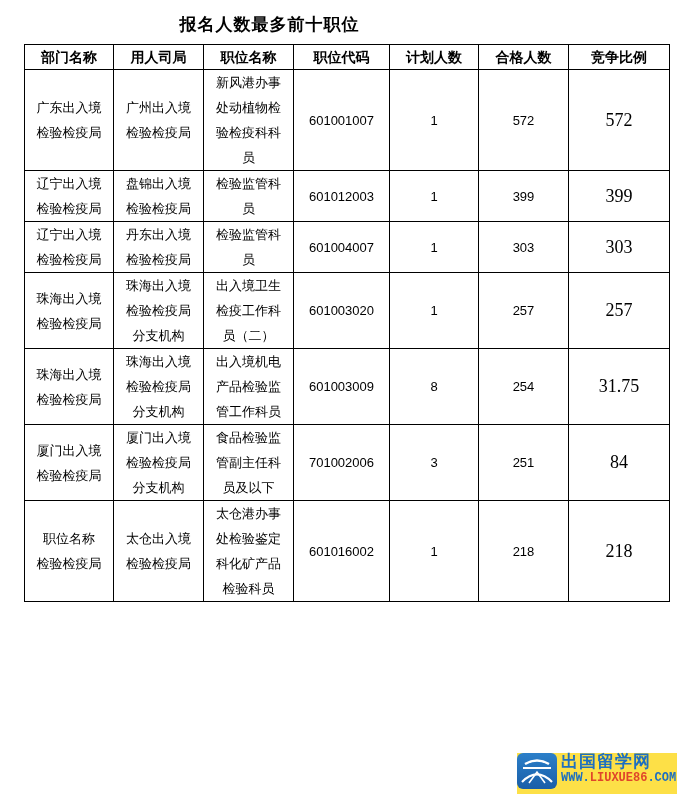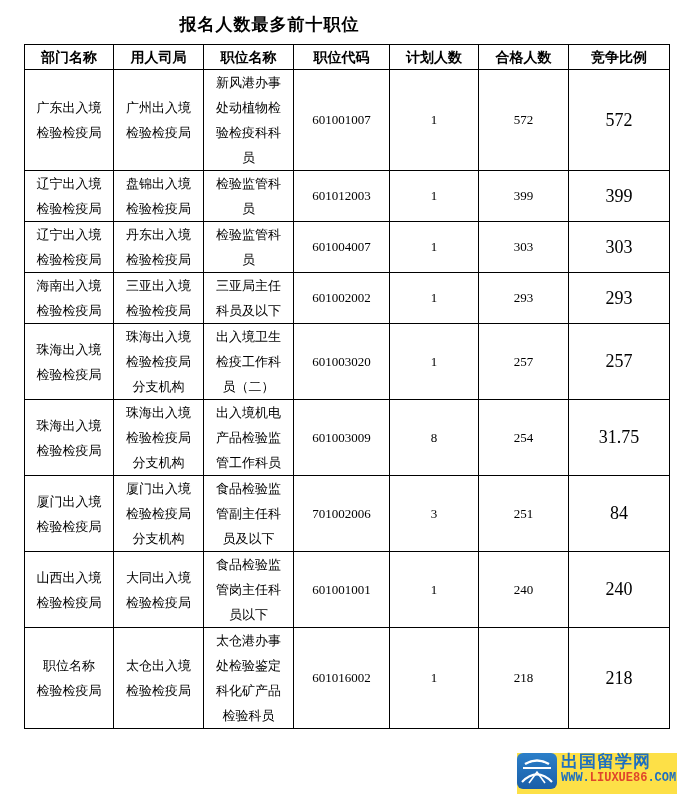--- a/index.html
+++ b/index.html
@@ -44,21 +44,21 @@
       height: 24px;
       font-size: 14px;
       font-weight: bold;
       line-height: 24px;
     }
     table.grid td.cn {
       font-size: 13px;
       line-height: 25px;
     }
     table.grid td.num {
-      font-family: Liberation Serif, serif;
+      font-family: Liberation Sans, sans-serif;
       font-size: 13px;
     }
     table.grid td.ratio {
       font-family: "Liberation Serif", serif;
       font-size: 18px;
     }
     .cn-line { display: block; }
     .watermark {
       position: absolute;
       left: 517px;
@@ -170,38 +170,20 @@
         </td>
         <td class="cn">
           <span class="cn-line">检验监管科</span>
           <span class="cn-line">员</span>
         </td>
         <td class="num">601004007</td>
         <td class="num">1</td>
         <td class="num">303</td>
         <td class="ratio">303</td>
       </tr>
-      <tr style="height: 51px;">
-        <td class="cn">
-          <span class="cn-line">海南出入境</span>
-          <span class="cn-line">检验检疫局</span>
-        </td>
-        <td class="cn">
-          <span class="cn-line">三亚出入境</span>
-          <span class="cn-line">检验检疫局</span>
-        </td>
-        <td class="cn">
-          <span class="cn-line">三亚局主任</span>
-          <span class="cn-line">科员及以下</span>
-        </td>
-        <td class="num">601002002</td>
-        <td class="num">1</td>
-        <td class="num">293</td>
-        <td class="ratio">293</td>
-      </tr>
       <tr style="height: 75px;">
         <td class="cn">
           <span class="cn-line">珠海出入境</span>
           <span class="cn-line">检验检疫局</span>
         </td>
         <td class="cn">
           <span class="cn-line">珠海出入境</span>
           <span class="cn-line">检验检疫局</span>
           <span class="cn-line">分支机构</span>
         </td>
@@ -247,39 +229,20 @@
         </td>
         <td class="cn">
           <span class="cn-line">食品检验监</span>
           <span class="cn-line">管副主任科</span>
           <span class="cn-line">员及以下</span>
         </td>
         <td class="num">701002006</td>
         <td class="num">3</td>
         <td class="num">251</td>
         <td class="ratio">84</td>
-      </tr>
-      <tr style="height: 76px;">
-        <td class="cn">
-          <span class="cn-line">山西出入境</span>
-          <span class="cn-line">检验检疫局</span>
-        </td>
-        <td class="cn">
-          <span class="cn-line">大同出入境</span>
-          <span class="cn-line">检验检疫局</span>
-        </td>
-        <td class="cn">
-          <span class="cn-line">食品检验监</span>
-          <span class="cn-line">管岗主任科</span>
-          <span class="cn-line">员以下</span>
-        </td>
-        <td class="num">601001001</td>
-        <td class="num">1</td>
-        <td class="num">240</td>
-        <td class="ratio">240</td>
       </tr>
       <tr style="height: 100px;">
         <td class="cn">
           <span class="cn-line">职位名称</span>
           <span class="cn-line">检验检疫局</span>
         </td>
         <td class="cn">
           <span class="cn-line">太仓出入境</span>
           <span class="cn-line">检验检疫局</span>
         </td>

